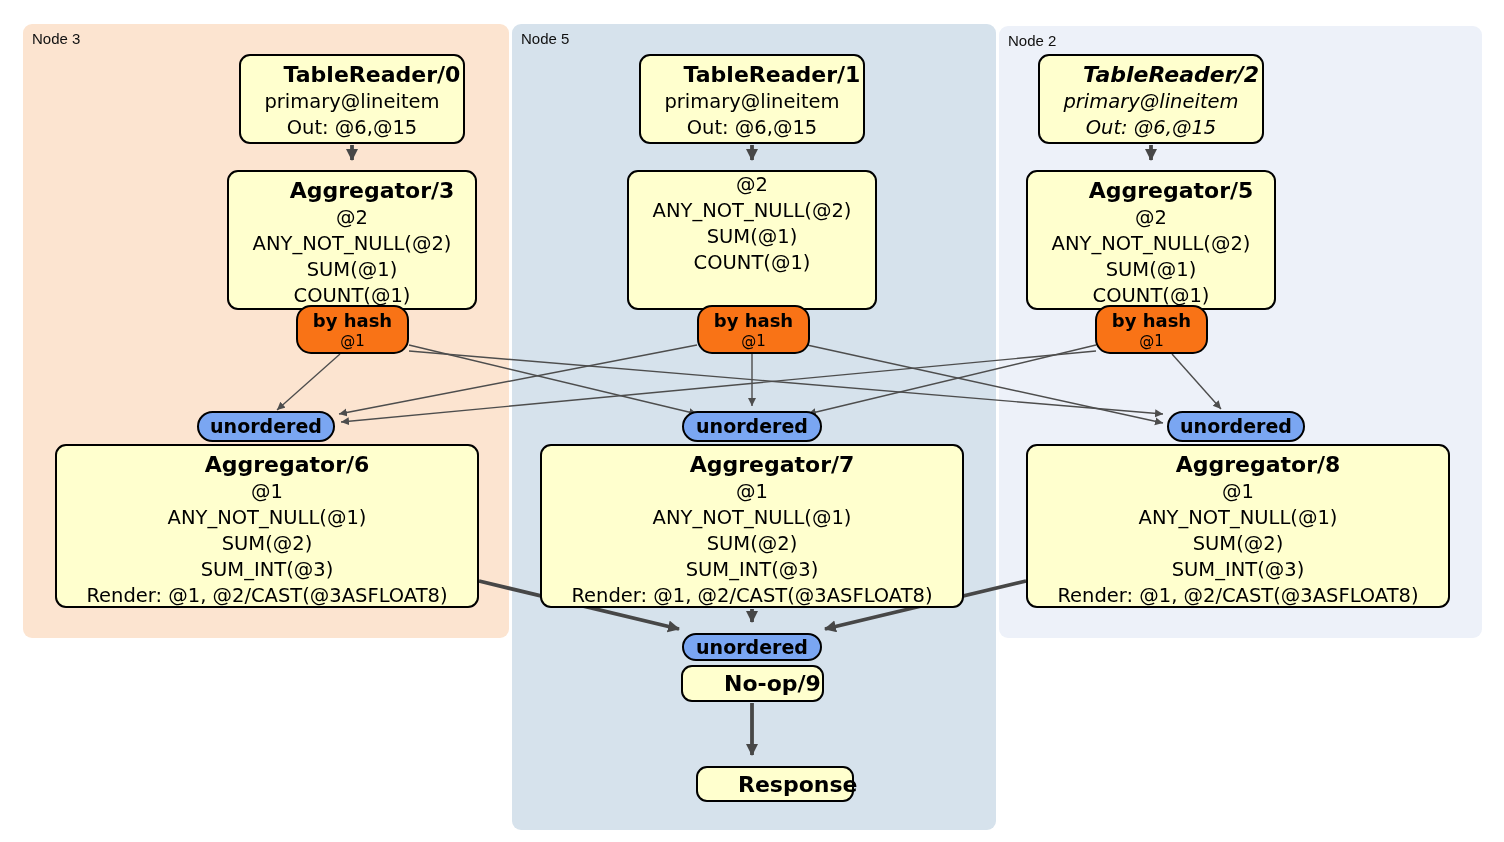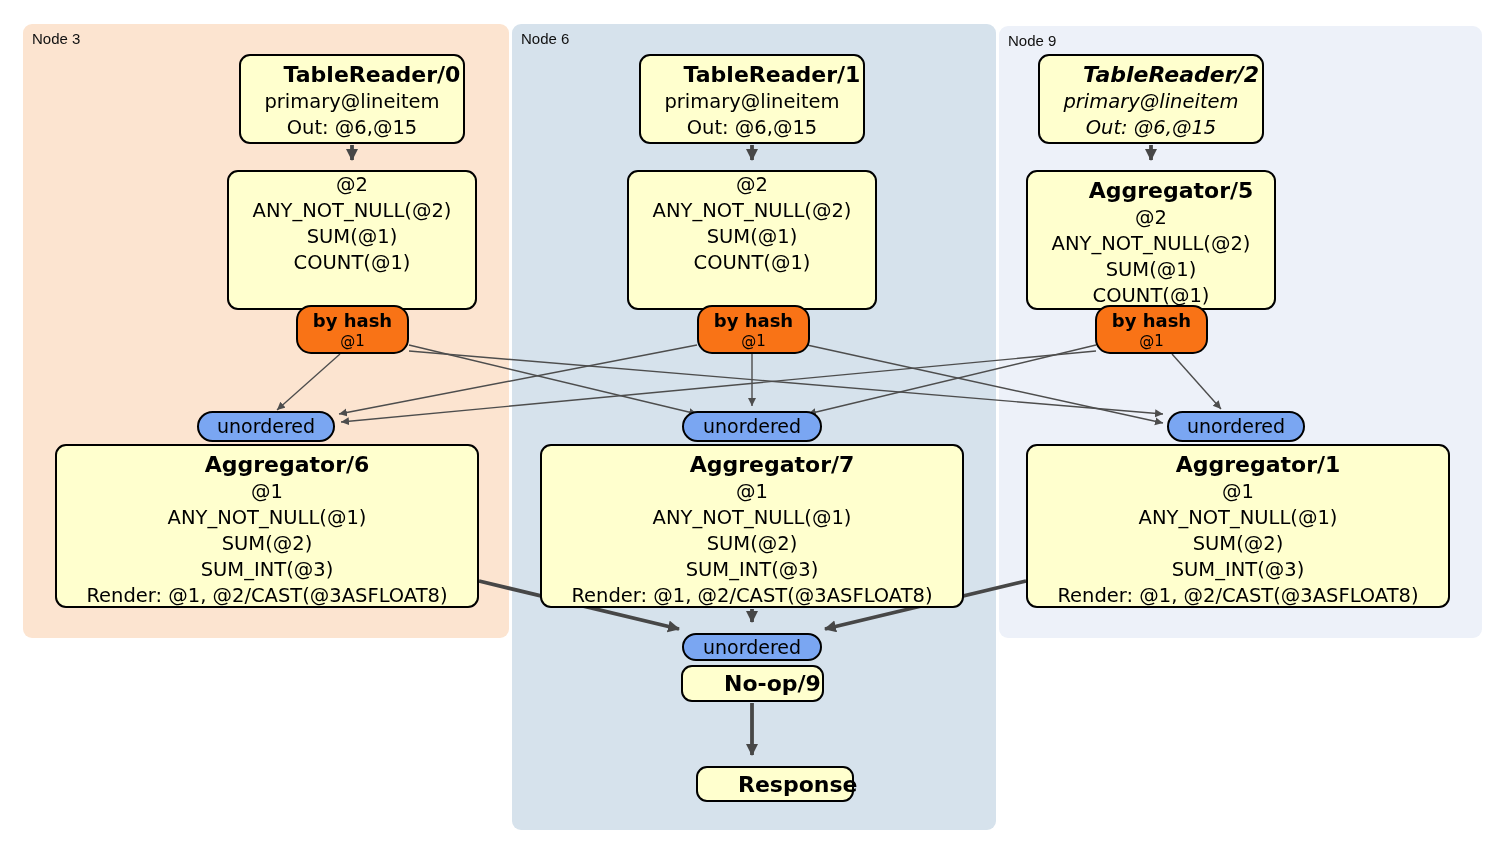--- a/index.html
+++ b/index.html
@@ -53,38 +53,38 @@
   .hash-title{font-size:18px;font-weight:bold;line-height:22px;padding-top:3px;}
   .hash-detail{font-size:15px;line-height:18px;}
   .oval{
     position:absolute;
     background:#7aa6f2;
     border:2px solid #000000;
     border-radius:17px;
     box-sizing:border-box;
     text-align:center;
     font-size:19px;
-    font-weight:normal;
+    font-weight:bold;
     z-index:5;
     color:#000;
   }
 </style>
 </head>
 <body>
 
 <div id="canvas">
 
   <div class="region" style="left:23px;top:13px;width:486px;height:614px;background:#fce4d0;">
     <div class="region-label">Node 3</div>
   </div>
   <div class="region" style="left:512px;top:13px;width:484px;height:806px;background:#d6e2ec;">
-    <div class="region-label">Node 6</div>
+    <div class="region-label">Node 5</div>
   </div>
   <div class="region" style="left:999px;top:15px;width:483px;height:612px;background:#edf1f9;">
-    <div class="region-label">Node 9</div>
+    <div class="region-label">Node 2</div>
   </div>
 
   <svg id="edges" width="1504" height="842">
     <defs>
       <marker id="arrowS" markerUnits="userSpaceOnUse" markerWidth="10" markerHeight="9" refX="8" refY="4" orient="auto">
         <path d="M0,0 L8,4 L0,8 z" fill="#4d4d4d"></path>
       </marker>
       <marker id="arrowT" markerUnits="userSpaceOnUse" markerWidth="15" markerHeight="13" refX="11" refY="6" orient="auto">
         <path d="M0,0 L12,6 L0,12 z" fill="#474747"></path>
       </marker>
@@ -121,20 +121,21 @@
     <div class="op-line">primary@lineitem</div>
     <div class="op-line">Out: @6,@15</div>
   </div>
   <div class="opbox" style="left:1038px;top:43px;width:226px;height:90px;font-style:italic;">
     <div class="op-title">TableReader/2</div>
     <div class="op-line">primary@lineitem</div>
     <div class="op-line">Out: @6,@15</div>
   </div>
 
   <div class="opbox" style="left:227px;top:159px;width:250px;height:140px;">
+    <div class="op-title">Aggregator/3</div>
     <div class="op-line">@2</div>
     <div class="op-line">ANY_NOT_NULL(@2)</div>
     <div class="op-line">SUM(@1)</div>
     <div class="op-line">COUNT(@1)</div>
   </div>
   <div class="opbox" style="left:627px;top:159px;width:250px;height:140px;">
     <div class="op-line">@2</div>
     <div class="op-line">ANY_NOT_NULL(@2)</div>
     <div class="op-line">SUM(@1)</div>
     <div class="op-line">COUNT(@1)</div>
@@ -174,21 +175,21 @@
   </div>
   <div class="opbox" style="left:540px;top:433px;width:424px;height:164px;">
     <div class="op-title">Aggregator/7</div>
     <div class="op-line">@1</div>
     <div class="op-line">ANY_NOT_NULL(@1)</div>
     <div class="op-line">SUM(@2)</div>
     <div class="op-line">SUM_INT(@3)</div>
     <div class="op-line">Render: @1, @2/CAST(@3ASFLOAT8)</div>
   </div>
   <div class="opbox" style="left:1026px;top:433px;width:424px;height:164px;">
-    <div class="op-title">Aggregator/1</div>
+    <div class="op-title">Aggregator/8</div>
     <div class="op-line">@1</div>
     <div class="op-line">ANY_NOT_NULL(@1)</div>
     <div class="op-line">SUM(@2)</div>
     <div class="op-line">SUM_INT(@3)</div>
     <div class="op-line">Render: @1, @2/CAST(@3ASFLOAT8)</div>
   </div>
 
   <div class="oval" style="left:682px;top:622px;width:140px;height:28px;line-height:24px;">unordered</div>
 
   <div class="opbox single" style="left:681px;top:654px;width:143px;height:37px;">

